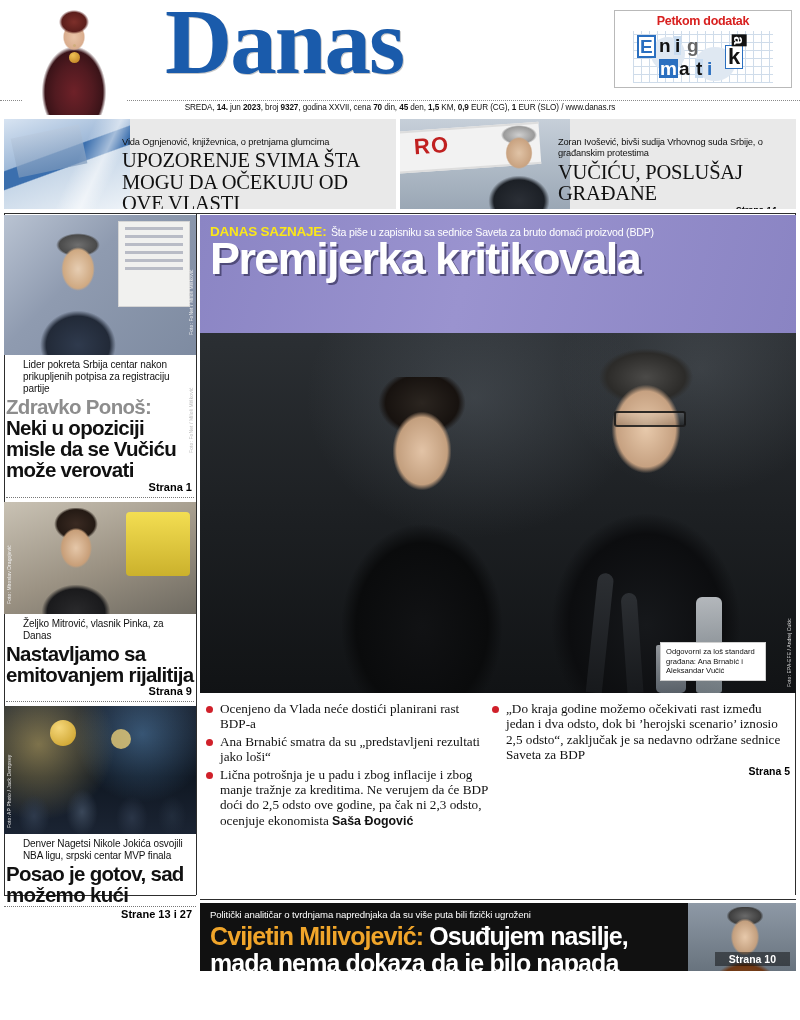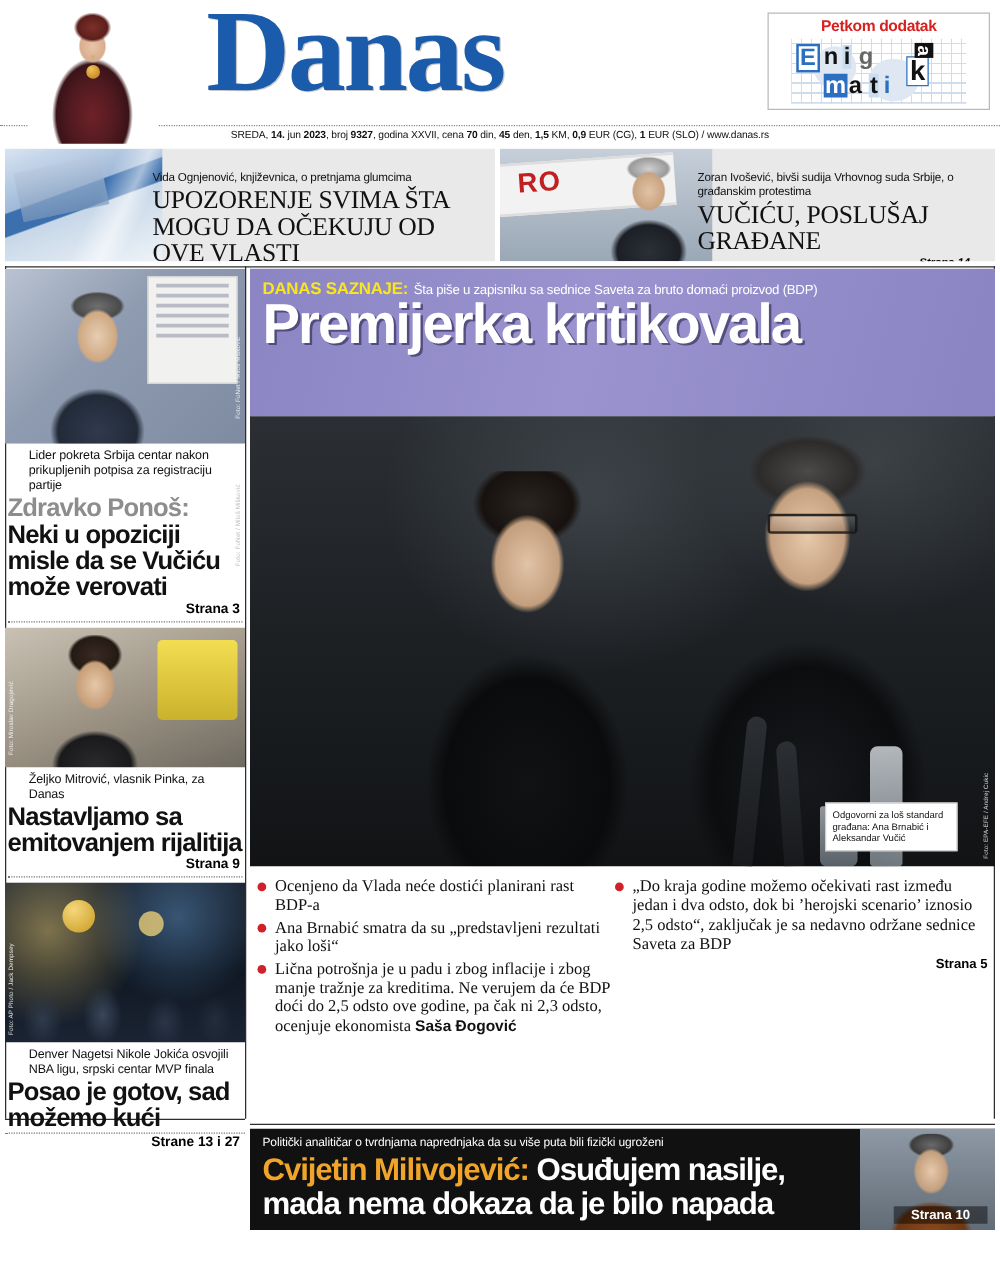--- a/index.html
+++ b/index.html
@@ -284,21 +284,21 @@
   .bul::before {
     content:""; position:absolute; left:0; top:5px; width:7px; height:7px;
     border-radius:50%; background:#d0202a;
   }
   .bul b { font-family:"Liberation Sans",sans-serif; font-weight:bold; font-size:12.4px; }
   .bul-page { font-family:"Liberation Sans",sans-serif; font-weight:bold; font-size:10.5px;
               text-align:right; margin-top:2px; }
 
   
   .bot-banner {
-    position: absolute; left: 200px; width: 596px; height: 81px;
+    position: absolute; left: 200px; width: 596px; height: 68px;
     background: #111111; overflow: hidden;
   }
   .bb-kicker { position:absolute; left: 10px; top: 6px; font-size: 9.6px; color:#fff; letter-spacing:-.1px; }
   .bb-head {
     position:absolute; left: 10px; top: 20px; width: 470px;
     font-size: 25px; font-weight: bold; line-height: 1.06; color:#fff; letter-spacing:-.9px;
   }
   .bb-name { color: #f0a52a; }
   .bb-photo {
     position:absolute; right: 0; top: 0; width: 108px; height: 88px; overflow:hidden;
@@ -406,21 +406,21 @@
               </div>
             <div class="face"></div>
           </div>
           <div class="credit-vert" style="right:2px; top:20px; height:100px; color:#f0f0f0;">Foto: FoNet / Miloš Mišković</div>
         </div>
         <div class="lc-kicker">Lider pokreta Srbija centar nakon prikupljenih potpisa za registraciju partije</div>
         <div class="lc-head">
           <span class="gray">Zdravko Ponoš:</span>
           <span>Neki u opoziciji misle da se Vučiću može verovati</span>
         </div>
-        <div class="lc-page">Strana 3</div>
+        <div class="lc-page">Strana 1</div>
       </div>
       <div class="dots"></div>
 
       <div>
         <div class="lc-photo">
           <div class="ph-mitrovic">
             <div class="yel"></div>
             <div class="face"></div>
           </div>
           <div class="credit-vert" style="left:2px; top:10px; height:92px; color:#f2f2f2;">Foto: Miroslav Dragojević</div>

